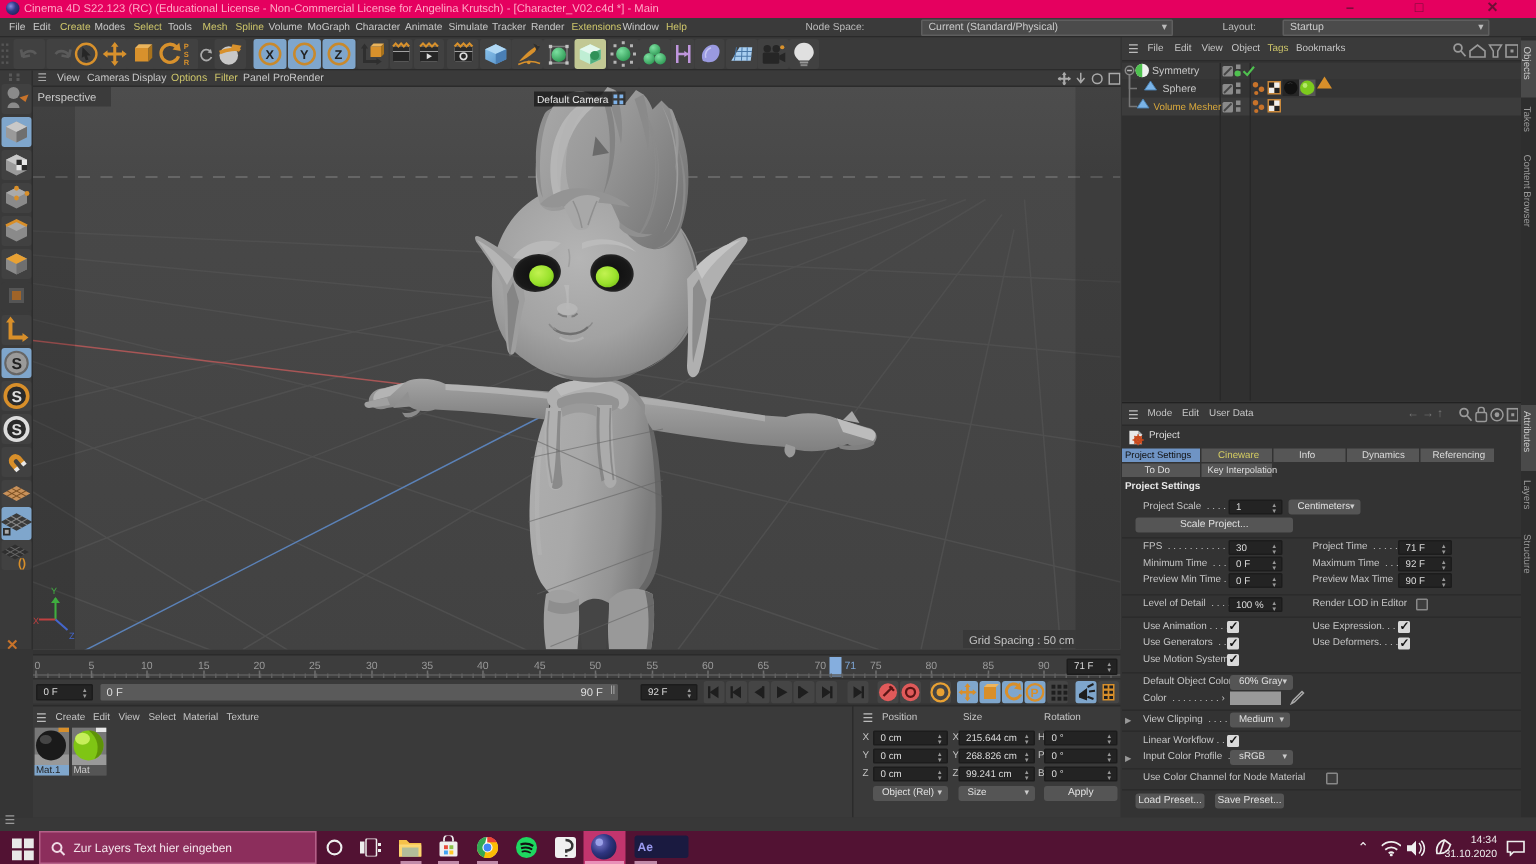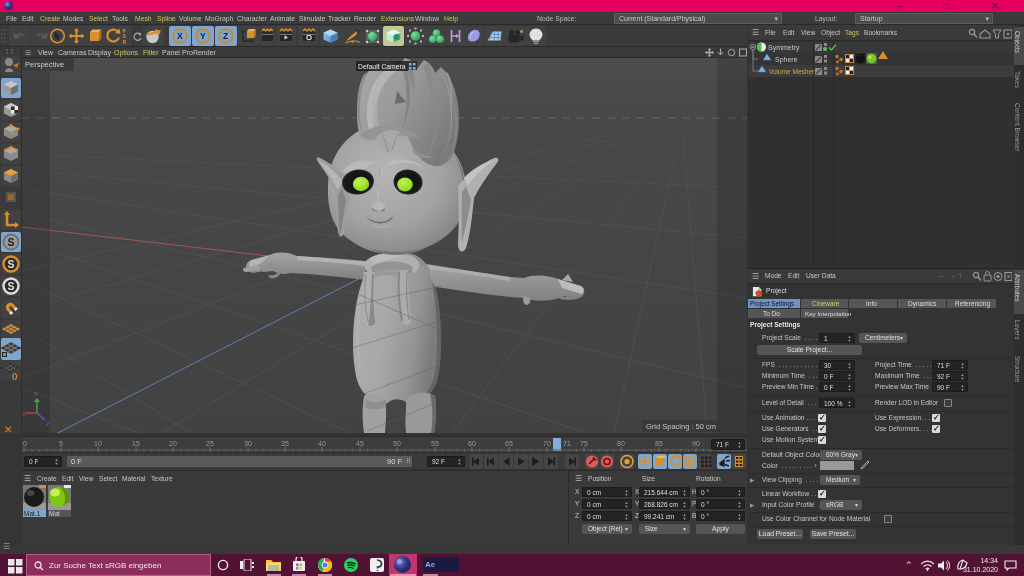--- a/index.html
+++ b/index.html
@@ -54,20 +54,21 @@
 .dsel .v { position:absolute; left:6px; top:0; line-height:10px; }
 .dsel .a { position:absolute; right:4px; top:0; line-height:10px; font-size:6px; color:#ccc;}
 .pbtn { position:absolute; background:#555555; border-radius:2px; color:#e0e0e0; font-size:6.8px; text-align:center; white-space:nowrap; overflow:hidden;}
 </style>
 </head>
 <body>
 <div id="stage">
 
   <div class="abs" id="titlebar">
     <div class="c4dlogo"></div>
+    <span class="ttxt">Cinema 4D S22.123 (RC) (Educational License - Non-Commercial License for Angelina Krutsch) - [Character_V02.c4d *] - Main</span>
     <span class="wbtn" style="left:893px;">–</span>
     <span class="wbtn" style="left:939px;">□</span>
     <span class="wbtn" style="left:988px;">✕</span>
   </div>
 
   <div class="abs" id="menubar">
     <span class="mi" style="left:6px;">File</span>
     <span class="mi" style="left:22px;">Edit</span>
     <span class="mi yl" style="left:40px;">Create</span>
     <span class="mi" style="left:63px;">Modes</span>
@@ -1098,21 +1099,21 @@
           <rect x="9" y="1" width="6.5" height="6.5"></rect>
           <rect x="1" y="9" width="6.5" height="6.5"></rect>
           <rect x="9" y="9" width="6.5" height="6.5"></rect>
         </g>
     </svg>
     <div class="abs" style="left:26px;top:0px;width:185px;height:22px;background:#8c2e5c;border:1px solid #b46088;">
       <svg width="10" height="10" viewBox="0 0 10 10" class="abs" style="left:7px;top:6px;">
         <circle cx="4" cy="4" r="3" stroke="#f0dbe6" stroke-width="1.3" fill="none"></circle>
           <line x1="6.2" y1="6.2" x2="9" y2="9" stroke="#f0dbe6" stroke-width="1.3"></line>
       </svg>
-      <span class="abs" style="left:22px;top:6px;font-size:8px;color:#f2e3ea;white-space:nowrap;">Zur Suche Text sRGB eingeben</span>
+      <span class="abs" style="left:22px;top:6px;font-size:8px;color:#f2e3ea;white-space:nowrap;">Zur Layers Text hier eingeben</span>
     </div>
     <svg width="12" height="12" viewBox="0 0 12 12" class="abs" style="left:217px;top:5px;">
       <circle cx="6" cy="6" r="4.6" stroke="#eee" stroke-width="1.4" fill="none"></circle>
     </svg>
     <svg width="14" height="12" viewBox="0 0 14 12" class="abs" style="left:240px;top:5px;">
       <rect x="0" y="2" width="3" height="8" fill="#eee"></rect>
         <rect x="4" y="0" width="7" height="12" rx="1" stroke="#eee" fill="none"></rect>
         <rect x="12" y="3" width="2" height="2" fill="#eee"></rect>
         <rect x="12" y="7" width="2" height="2" fill="#eee"></rect>
     </svg>

